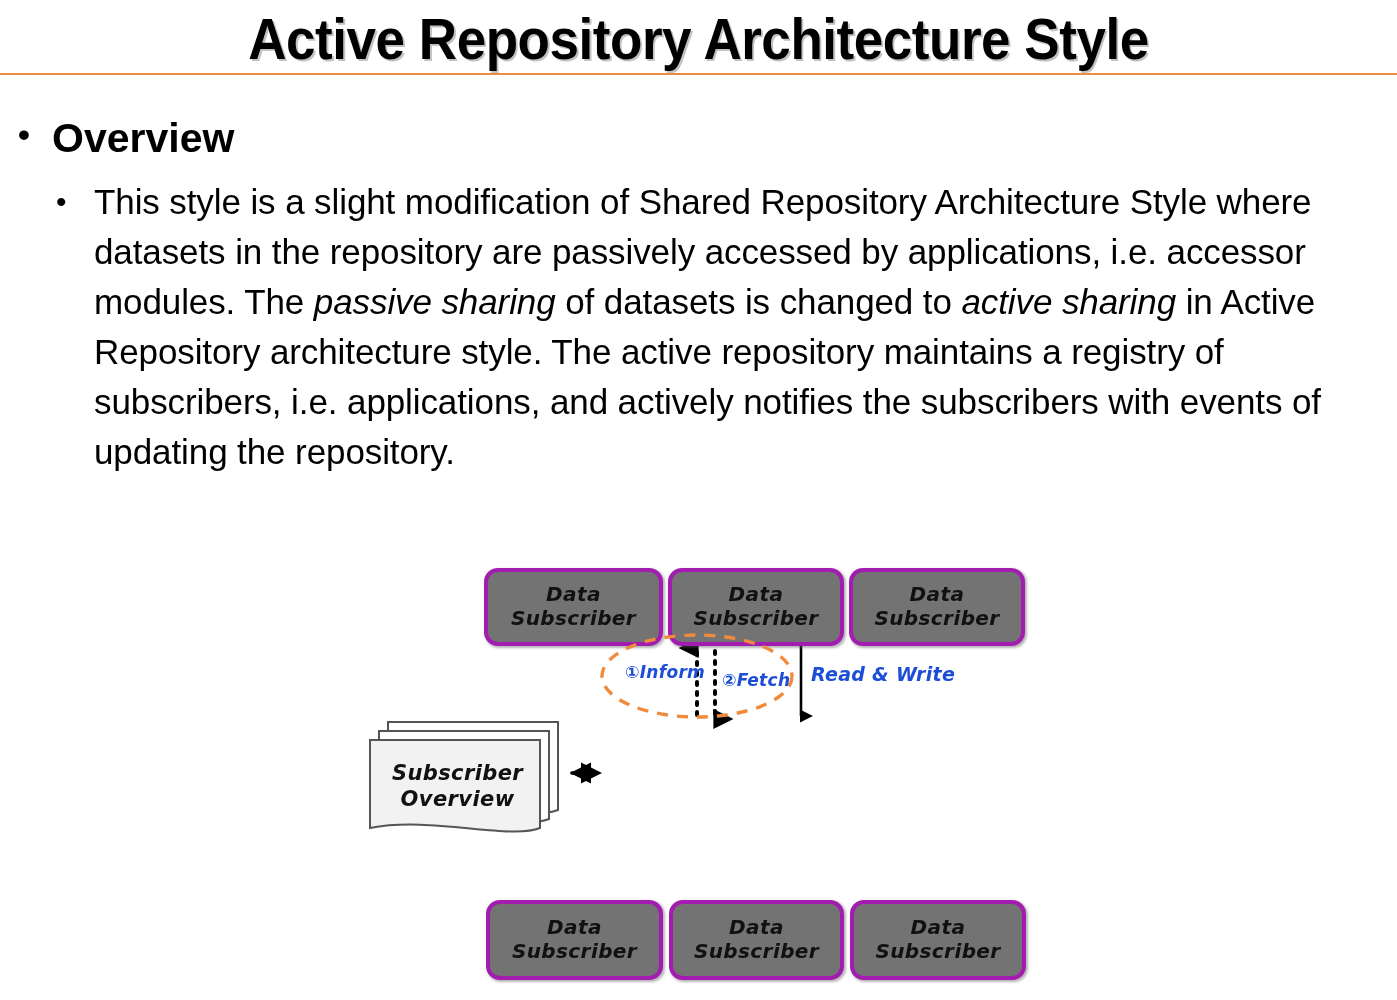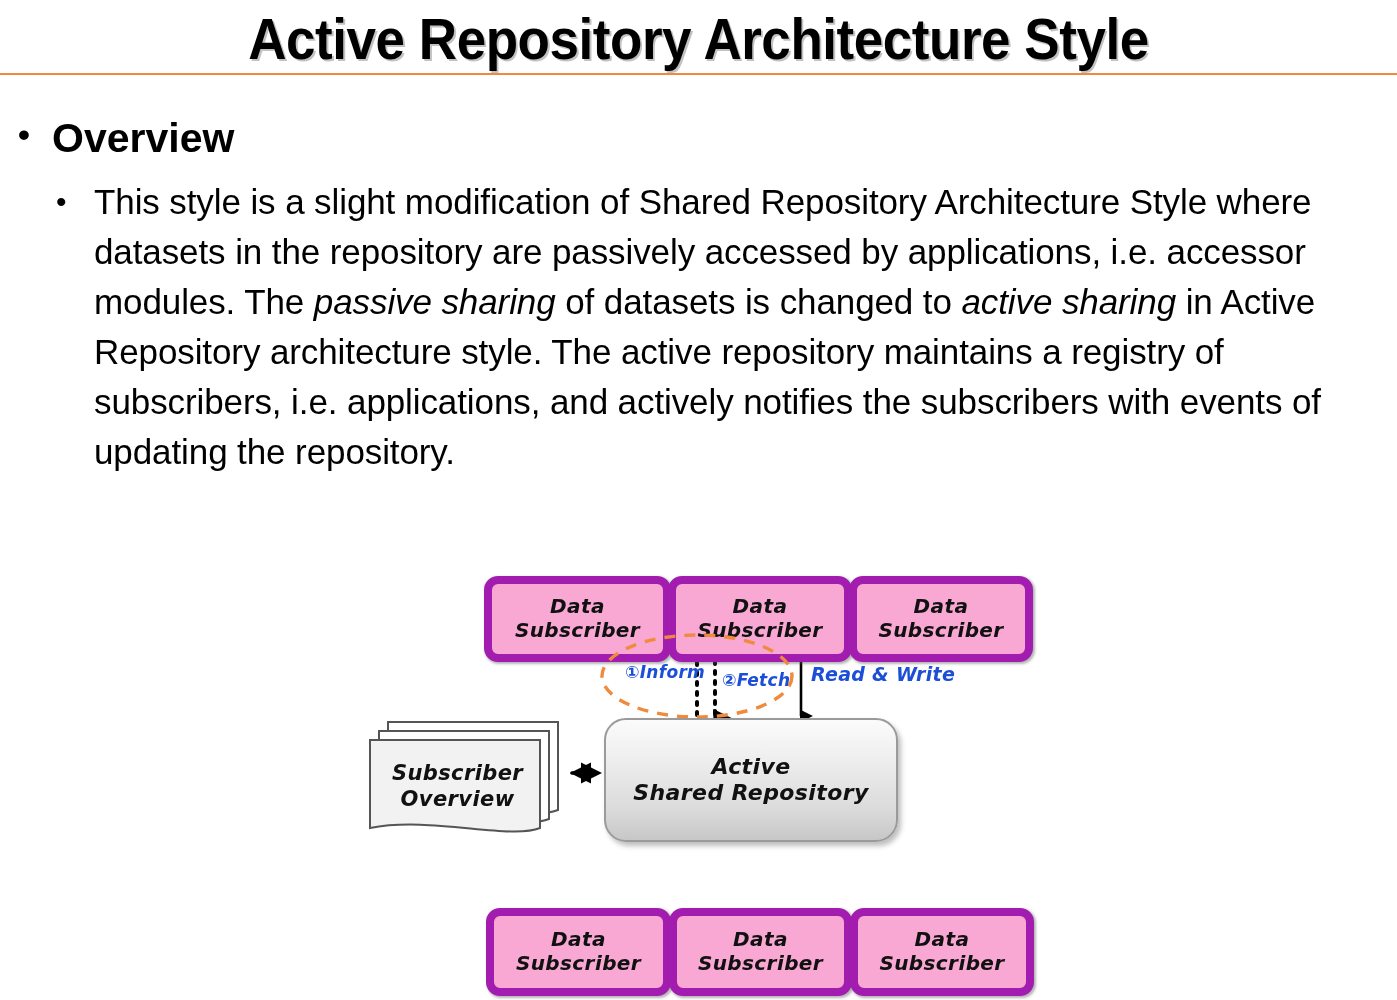--- a/index.html
+++ b/index.html
@@ -93,36 +93,35 @@
     position: absolute;
     left: 0;
     top: 0;
     width: 1397px;
     height: 1000px;
     pointer-events: none;
   }
   .dg { position: absolute; }
 
   .node-box {
-    border: 8px solid #a21caf;
+    border: 4px solid #a21caf;
     border-radius: 14px;
-    background: #f9a8d4;
+    background: #737373;
     box-shadow: 1.5px 1.5px 2.5px rgba(90,90,90,0.45);
     display: flex;
     align-items: center;
     justify-content: center;
     text-align: center;
     font-family: "DejaVu Sans", sans-serif;
     font-weight: bold;
     font-style: italic;
     font-size: 20px;
     line-height: 1.18;
     color: #111111;
     letter-spacing: 0.4px;
-    margin-top: 8px;
   }
 
   .repo-box {
     border: 2px solid #9A9A9A;
     border-radius: 22px;
     background: linear-gradient(180deg, #FBFBFB 0%, #F0F0F0 28%, #DCDCDC 72%, #C7C7C7 100%);
     box-shadow: 3px 4px 5px rgba(110,110,110,0.45);
     display: flex;
     align-items: center;
     justify-content: center;
@@ -257,26 +256,20 @@
       <path d="M2,22 H172 V110 C142,122 62,98 2,110 Z" fill="#F2F2F2" stroke="#555555" stroke-width="2"></path>
     </g>
   </svg>
   <div class="dg" style="left:370px; top:718px; width:175px; height:120px;">
     <div class="registry-text">
       <span>Subscriber</span><br>
       <span>Overview</span>
     </div>
   </div>
 
-  <div class="dg repo-box" style="left:604px; top:718px; width:290px; height:120px;">
-    <div>
-      <span>Active</span><br>
-      <span>Shared Repository</span>
-    </div>
-  </div>
 
   <div class="dg node-box" style="left:486px; top:900px; width:169px; height:72px;">
     <div>
       <span>Data</span><br>
       <span>Subscriber</span>
     </div>
   </div>
 
   <div class="dg node-box" style="left:669px; top:900px; width:167px; height:72px;">
     <div>

